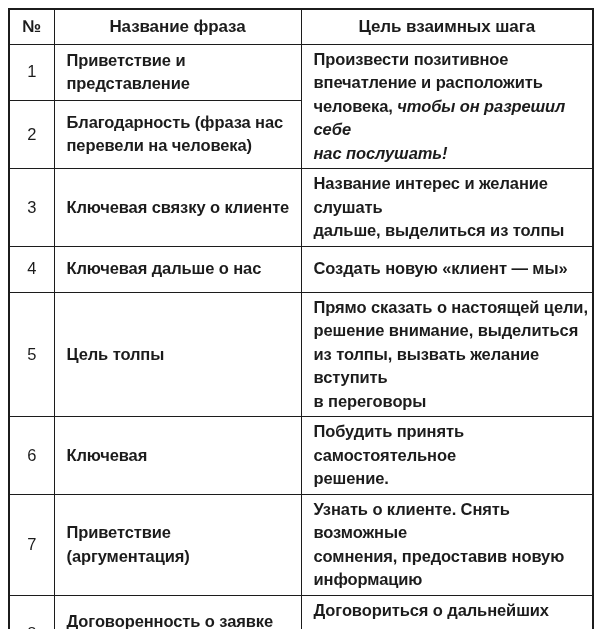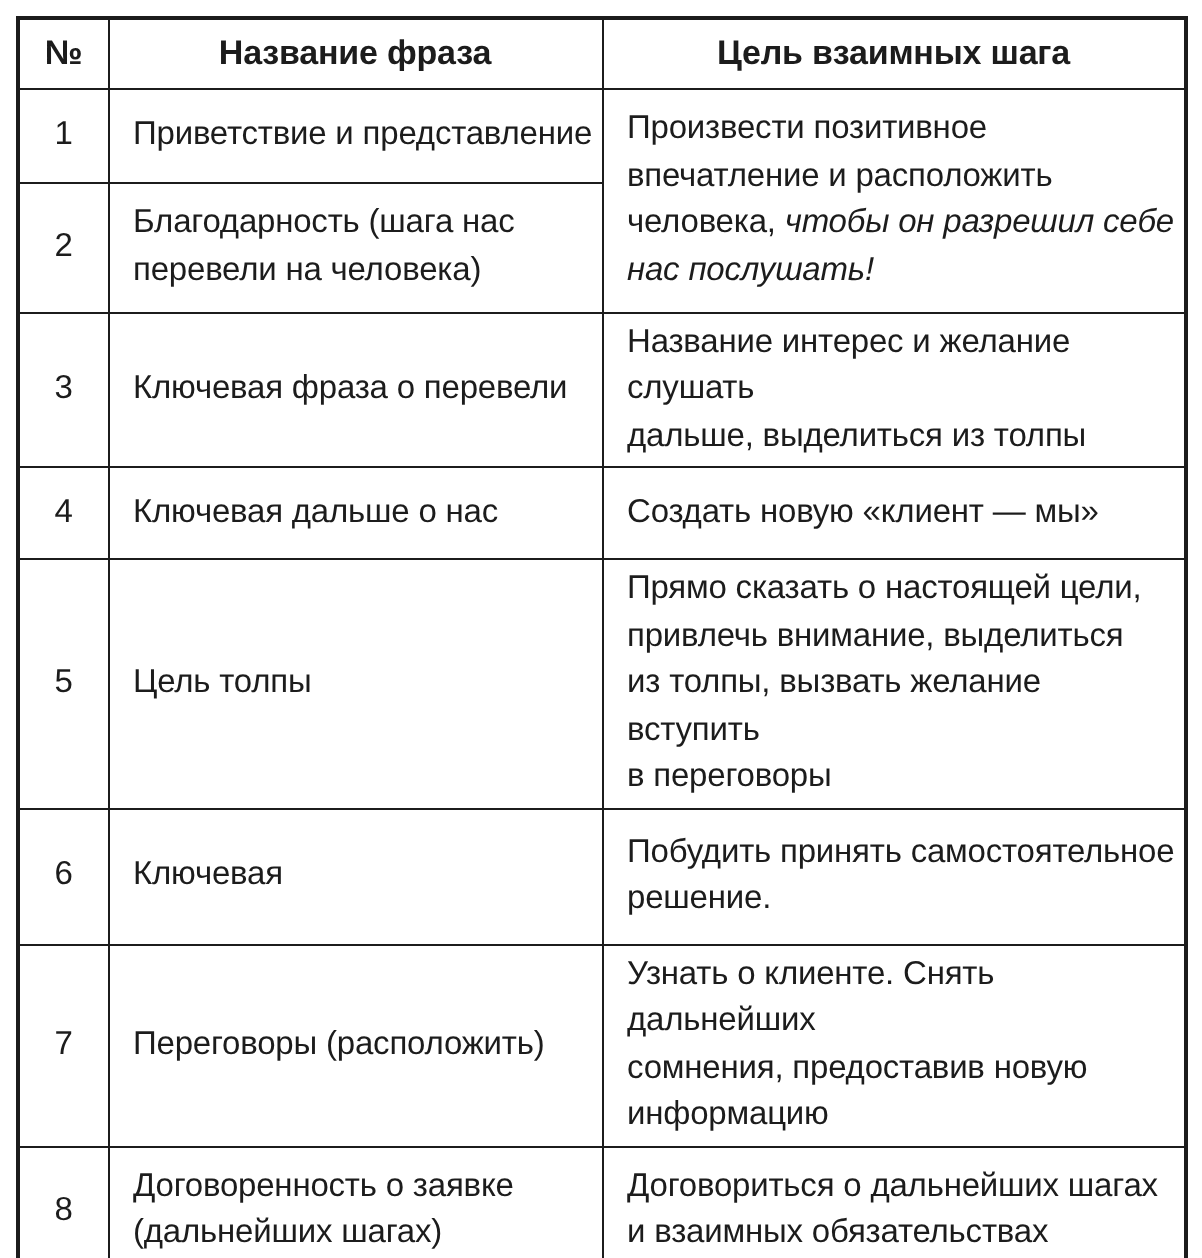--- a/index.html
+++ b/index.html
@@ -39,20 +39,21 @@
     padding: 2px 3px;
   }
   td.num {
     text-align: center;
     padding: 2px 2px;
   }
   td.name, td.goal {
     text-align: left;
     padding: 3px 4px 3px 12px;
     white-space: pre-line;
+    font-weight: bold;
   }
   .it {
     font-style: italic;
   }
   col.c-num  { width: 45px;  }
   col.c-name { width: 247px; }
   col.c-goal { width: 292px; }
   tr.h-hdr { height: 35px;  }
   tr.h-r1  { height: 47px;  }
   tr.h-r2  { height: 65px;  }
@@ -83,52 +84,52 @@
     <tr class="h-r1">
       <td class="num">1</td>
       <td class="name">Приветствие и представление</td>
       <td class="goal" rowspan="2"><span>Произвести позитивное
 впечатление и расположить
 человека, </span><span class="it">чтобы он разрешил себе
 нас послушать!</span></td>
     </tr>
     <tr class="h-r2">
       <td class="num">2</td>
-      <td class="name">Благодарность (шага нас
+      <td class="name">Благодарность (фраза нас
 перевели на человека)</td>
     </tr>
     <tr class="h-r3">
       <td class="num">3</td>
-      <td class="name">Ключевая фраза о перевели</td>
+      <td class="name">Ключевая связку о клиенте</td>
       <td class="goal">Название интерес и желание слушать
 дальше, выделиться из толпы</td>
     </tr>
     <tr class="h-r4">
       <td class="num">4</td>
       <td class="name">Ключевая дальше о нас</td>
       <td class="goal">Создать новую «клиент — мы»</td>
     </tr>
     <tr class="h-r5">
       <td class="num">5</td>
       <td class="name">Цель толпы</td>
       <td class="goal">Прямо сказать о настоящей цели,
-привлечь внимание, выделиться
+решение внимание, выделиться
 из толпы, вызвать желание вступить
 в переговоры</td>
     </tr>
     <tr class="h-r6">
       <td class="num">6</td>
       <td class="name">Ключевая</td>
       <td class="goal">Побудить принять самостоятельное
 решение.</td>
     </tr>
     <tr class="h-r7">
       <td class="num">7</td>
-      <td class="name">Переговоры (расположить)</td>
-      <td class="goal">Узнать о клиенте. Снять дальнейших
+      <td class="name">Приветствие (аргументация)</td>
+      <td class="goal">Узнать о клиенте. Снять возможные
 сомнения, предоставив новую
 информацию</td>
     </tr>
     <tr class="h-r8">
       <td class="num">8</td>
       <td class="name">Договоренность о заявке
 (дальнейших шагах)</td>
       <td class="goal">Договориться о дальнейших шагах
 и взаимных обязательствах</td>
     </tr>

